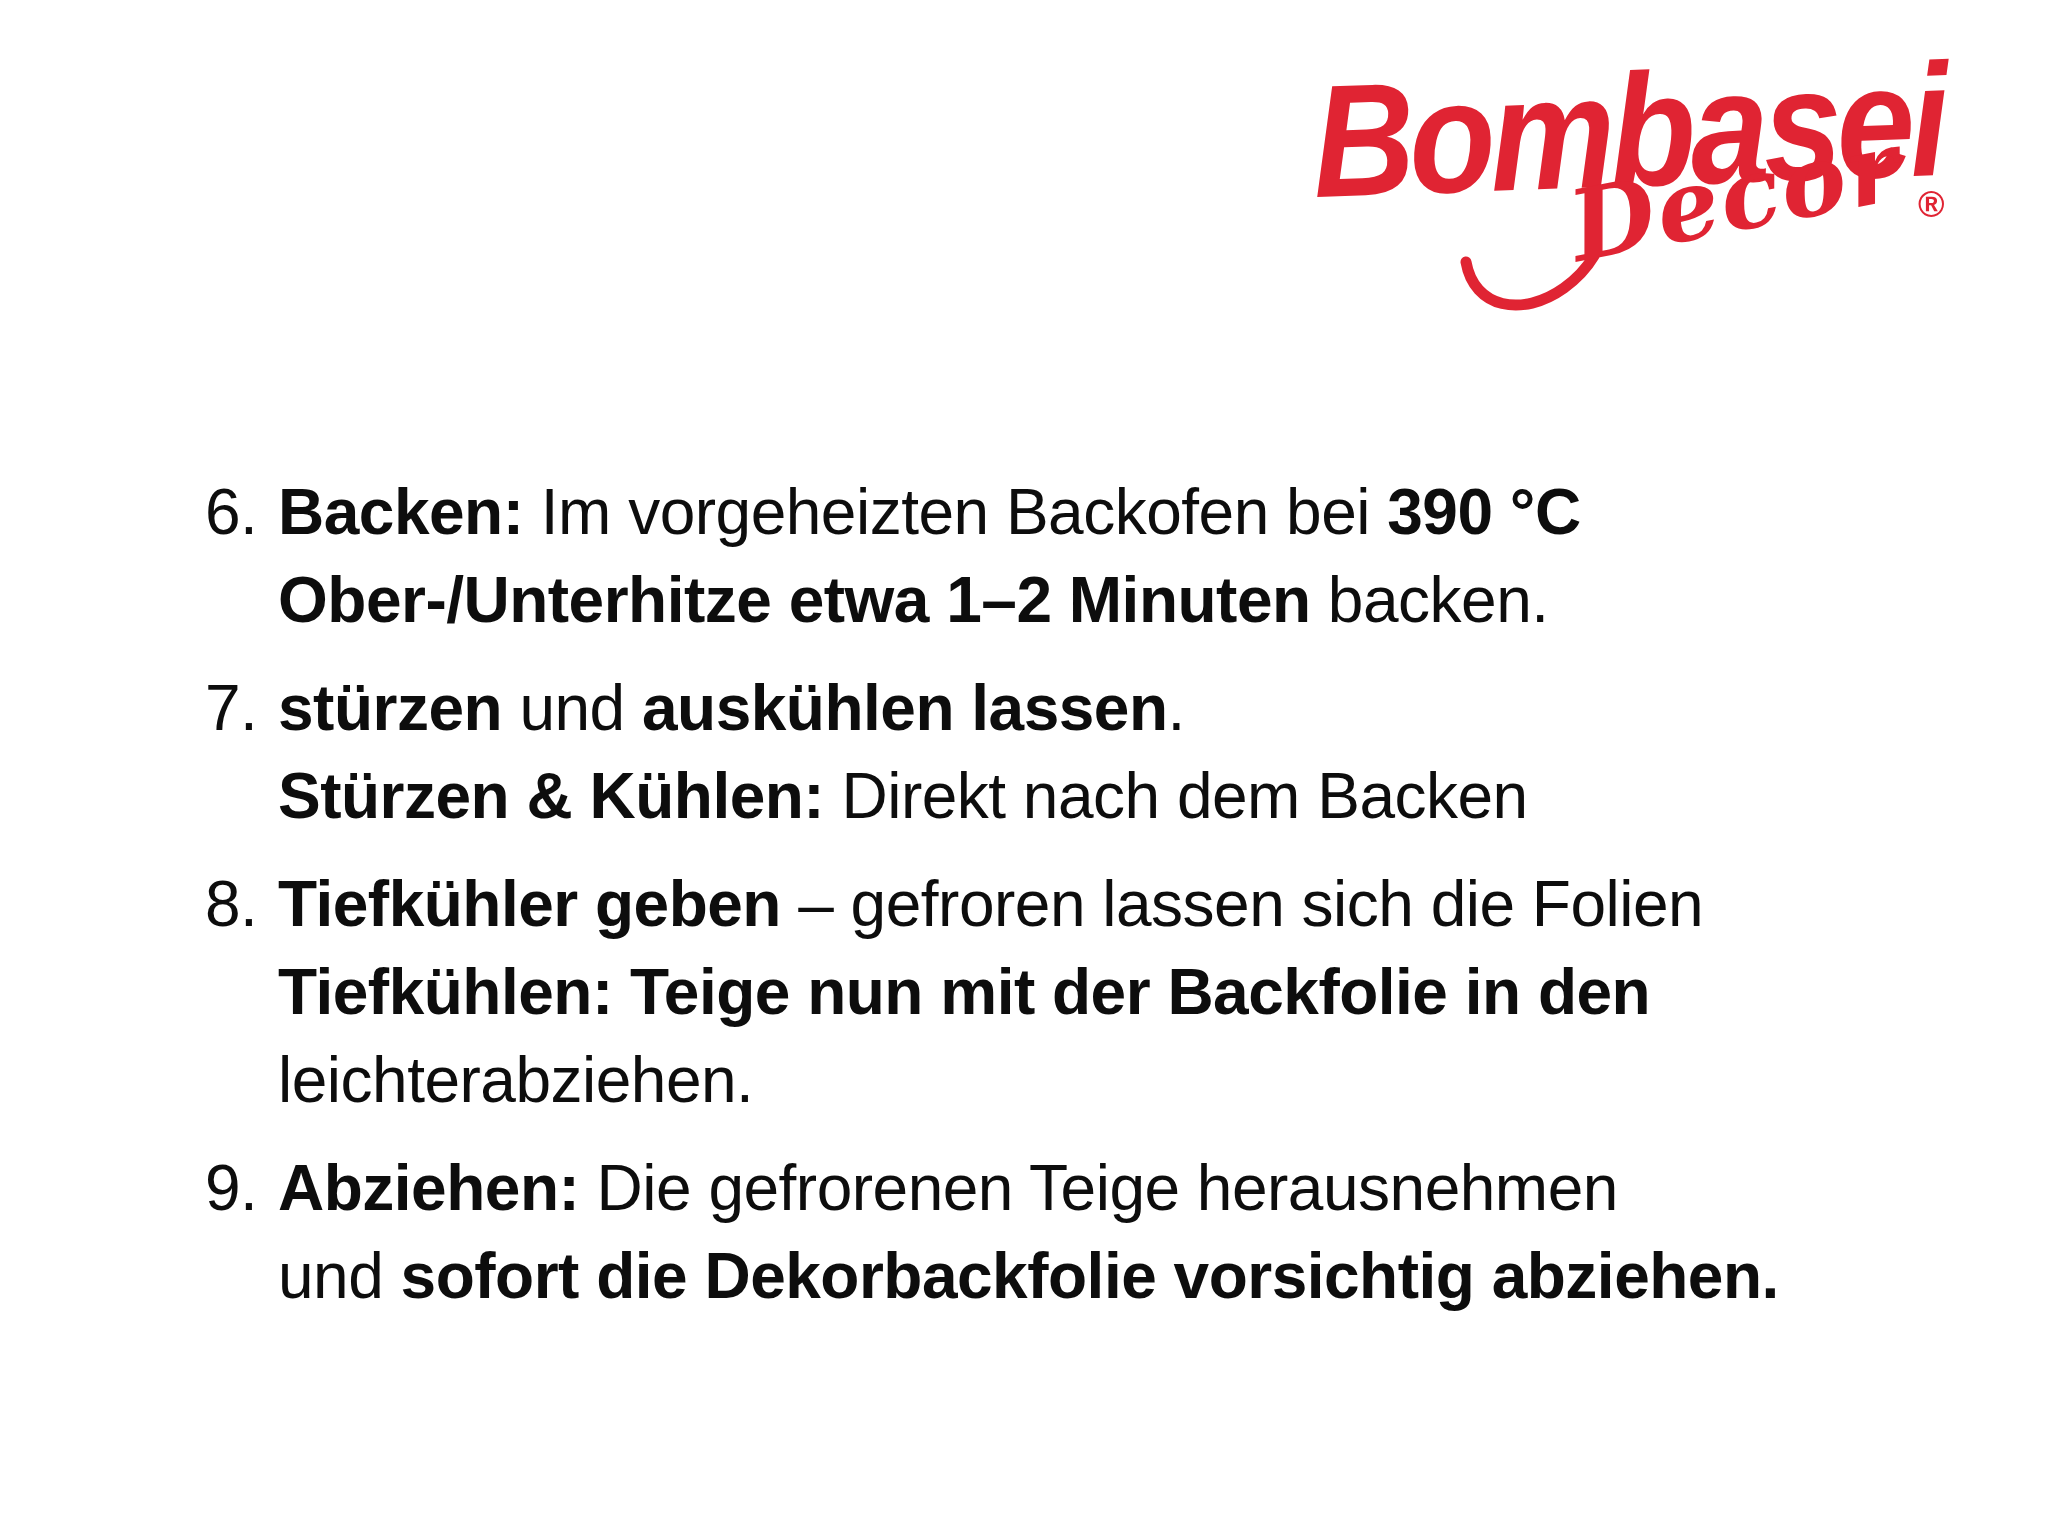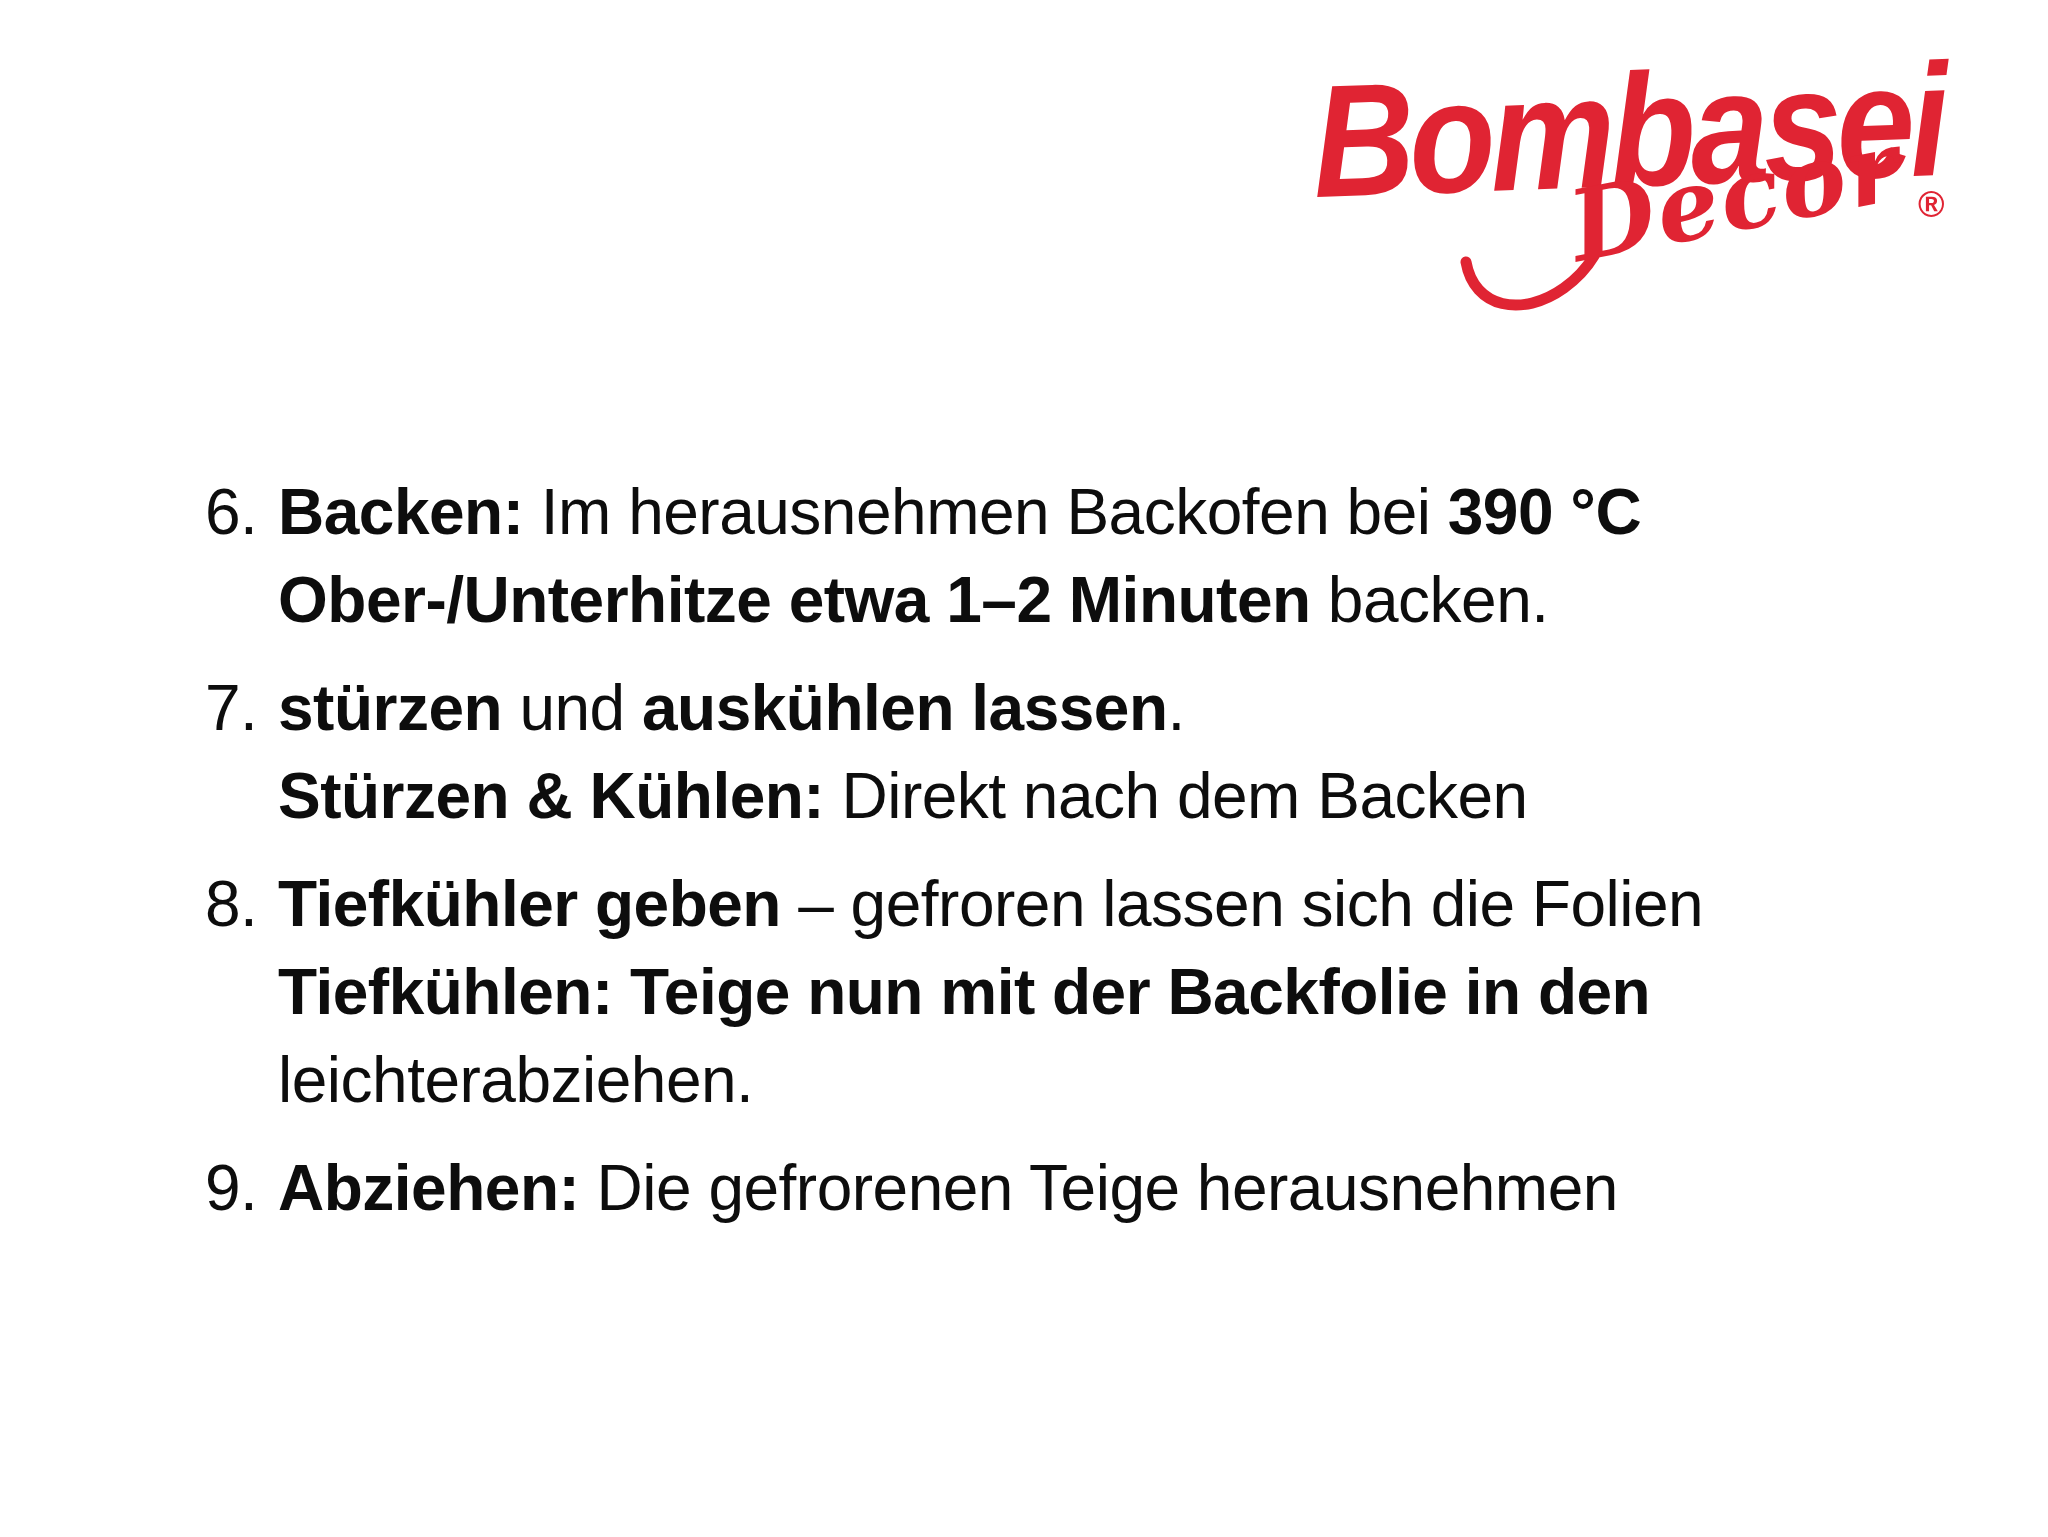--- a/index.html
+++ b/index.html
@@ -95,21 +95,21 @@
   <svg class="logo-swash" width="160" height="80" viewBox="0 0 160 80">
     <path d="M6,12 C 14,58 62,68 104,38 C 118,28 128,16 134,6" fill="none" stroke="#e02433" stroke-width="11" stroke-linecap="round"></path>
   </svg>
   <div class="logo-sub">Decor</div>
 </div>
 
 <div class="instructions">
     <div class="instruction-item">
       <span class="item-number">6.</span>
       <div class="item-content">
-        <div class="item-line"><span class="seg-bold">Backen:</span><span class="seg-regular"> Im herausnehmen Backofen bei </span><span class="seg-bold">390 °C</span></div>
+        <div class="item-line"><span class="seg-bold">Backen:</span><span class="seg-regular"> Im vorgeheizten Backofen bei </span><span class="seg-bold">390 °C</span></div>
         <div class="item-line"><span class="seg-bold">Ober-/Unterhitze etwa 1–2 Minuten</span><span class="seg-regular"> backen.</span></div>
       </div>
     </div>
     <div class="instruction-item">
       <span class="item-number">7.</span>
       <div class="item-content">
         <div class="item-line"><span class="seg-bold">stürzen</span><span class="seg-regular"> und </span><span class="seg-bold">auskühlen lassen</span><span class="seg-regular">.</span></div>
         <div class="item-line"><span class="seg-bold">Stürzen &amp; Kühlen:</span><span class="seg-regular"> Direkt nach dem Backen</span></div>
       </div>
     </div>
@@ -118,15 +118,16 @@
       <div class="item-content">
         <div class="item-line"><span class="seg-bold">Tiefkühler geben</span><span class="seg-regular"> – gefroren lassen sich die Folien</span></div>
         <div class="item-line"><span class="seg-bold">Tiefkühlen: Teige nun mit der Backfolie in den</span></div>
         <div class="item-line"><span class="seg-regular">leichterabziehen.</span></div>
       </div>
     </div>
     <div class="instruction-item">
       <span class="item-number">9.</span>
       <div class="item-content">
         <div class="item-line"><span class="seg-bold">Abziehen:</span><span class="seg-regular"> Die gefrorenen Teige herausnehmen</span></div>
+        <div class="item-line"><span class="seg-regular">und </span><span class="seg-bold">sofort die Dekorbackfolie vorsichtig abziehen.</span></div>
       </div>
     </div>
   </div>
 
 </body></html>

